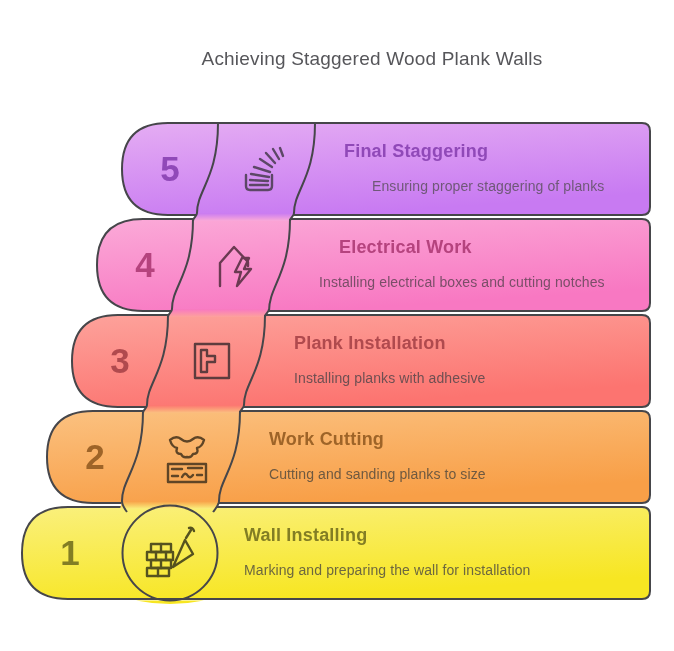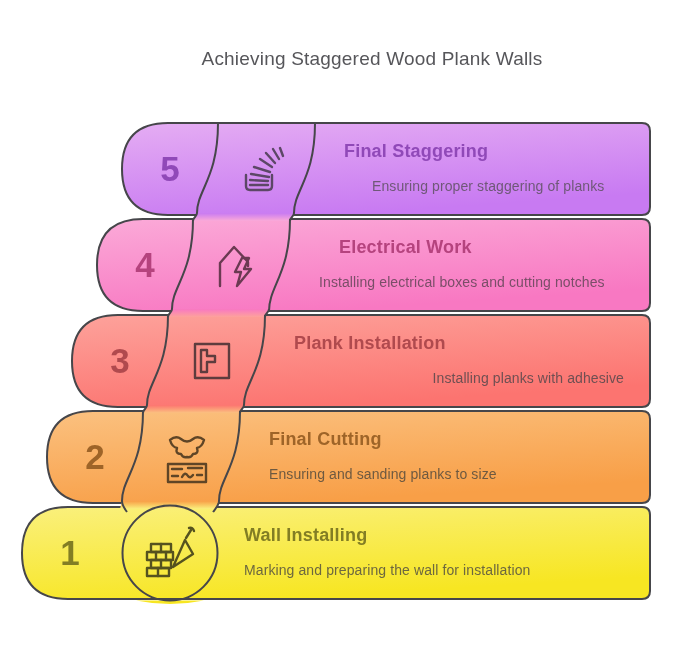--- a/index.html
+++ b/index.html
@@ -161,22 +161,22 @@
   <div class="num" style="left: 122px; top: 123px; width: 96px; color: rgb(144, 73, 184);">5</div>
   <div class="step-title" style="left: 344px; top: 141px; width: 290px; color: rgb(144, 73, 184);">Final Staggering</div>
   <div class="step-desc" style="left: 344px; top: 178px; width: 300px; color: rgb(111, 88, 120); margin-left: 28px;">Ensuring proper staggering of planks</div>
 
   <div class="num" style="left: 97px; top: 219px; width: 96px; color: rgb(181, 67, 126);">4</div>
   <div class="step-title" style="left: 319px; top: 237px; width: 300px; color: rgb(181, 67, 126); margin-left: 20px;">Electrical Work</div>
   <div class="step-desc" style="left: 319px; top: 274px; width: 325px; color: rgb(122, 78, 104);">Installing electrical boxes and cutting notches</div>
 
   <div class="num" style="left: 72px; top: 315px; width: 96px; color: rgb(176, 74, 78);">3</div>
   <div class="step-title" style="left: 294px; top: 333px; width: 300px; color: rgb(176, 74, 78);">Plank Installation</div>
-  <div class="step-desc" style="left: 294px; top: 370px; width: 330px; color: rgb(111, 79, 82); text-align: right;">Installing planks with adhesive</div>
+  <div class="step-desc" style="left: 294px; top: 370px; width: 330px; color: rgb(111, 79, 82);">Installing planks with adhesive</div>
 
   <div class="num" style="left: 47px; top: 411px; width: 96px; color: rgb(158, 100, 40);">2</div>
-  <div class="step-title" style="left: 269px; top: 429px; width: 300px; color: rgb(158, 100, 40);">Final Cutting</div>
-  <div class="step-desc" style="left: 269px; top: 466px; width: 340px; color: rgb(110, 89, 64);">Ensuring and sanding planks to size</div>
+  <div class="step-title" style="left: 269px; top: 429px; width: 300px; color: rgb(158, 100, 40);">Work Cutting</div>
+  <div class="step-desc" style="left: 269px; top: 466px; width: 340px; color: rgb(110, 89, 64);">Cutting and sanding planks to size</div>
 
   <div class="num" style="left: 22px; top: 507px; width: 96px; color: rgb(130, 125, 36);">1</div>
   <div class="step-title" style="left: 244px; top: 525px; width: 300px; color: rgb(130, 125, 36);">Wall Installing</div>
   <div class="step-desc" style="left: 244px; top: 562px; width: 360px; color: rgb(109, 104, 63);">Marking and preparing the wall for installation</div>
 </div>
 
 </body></html>

